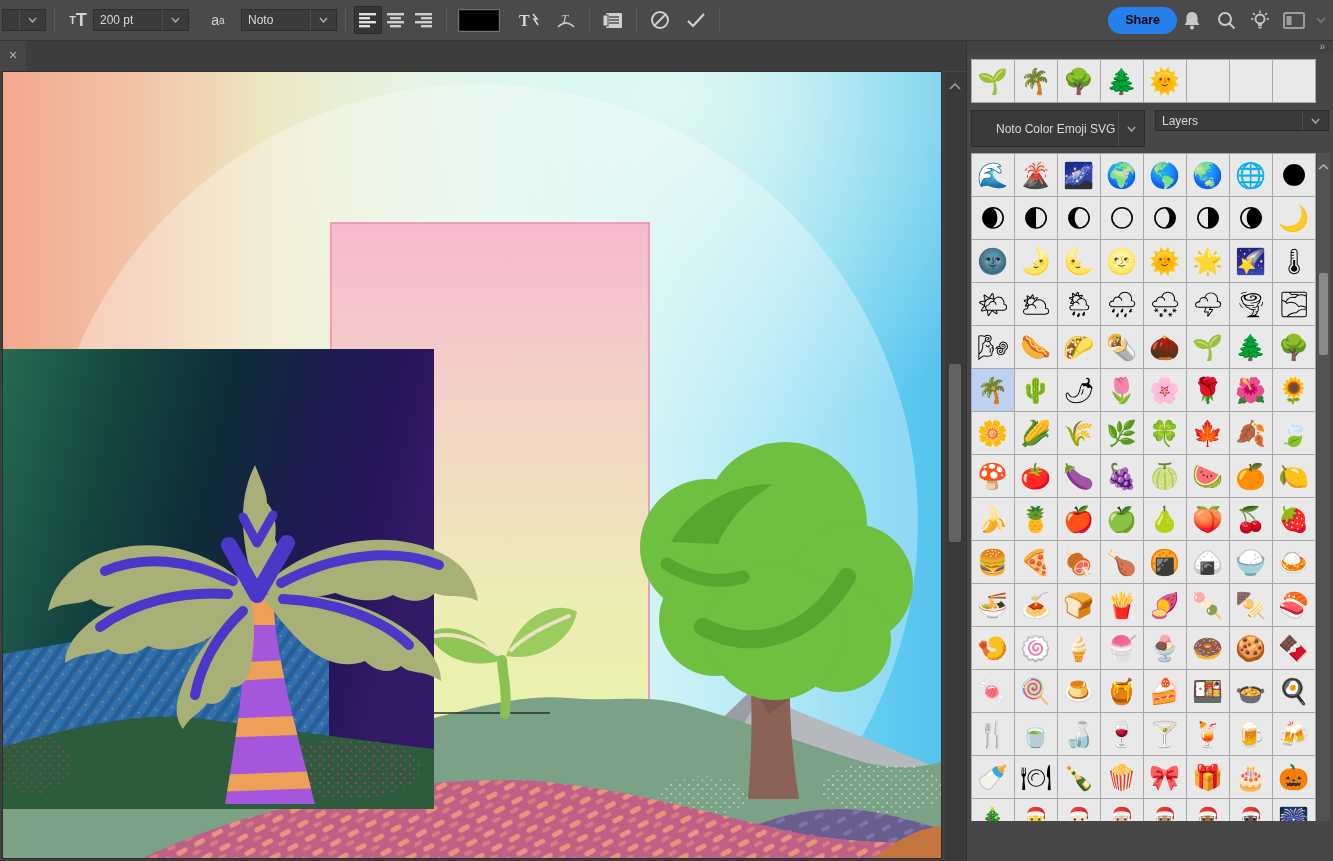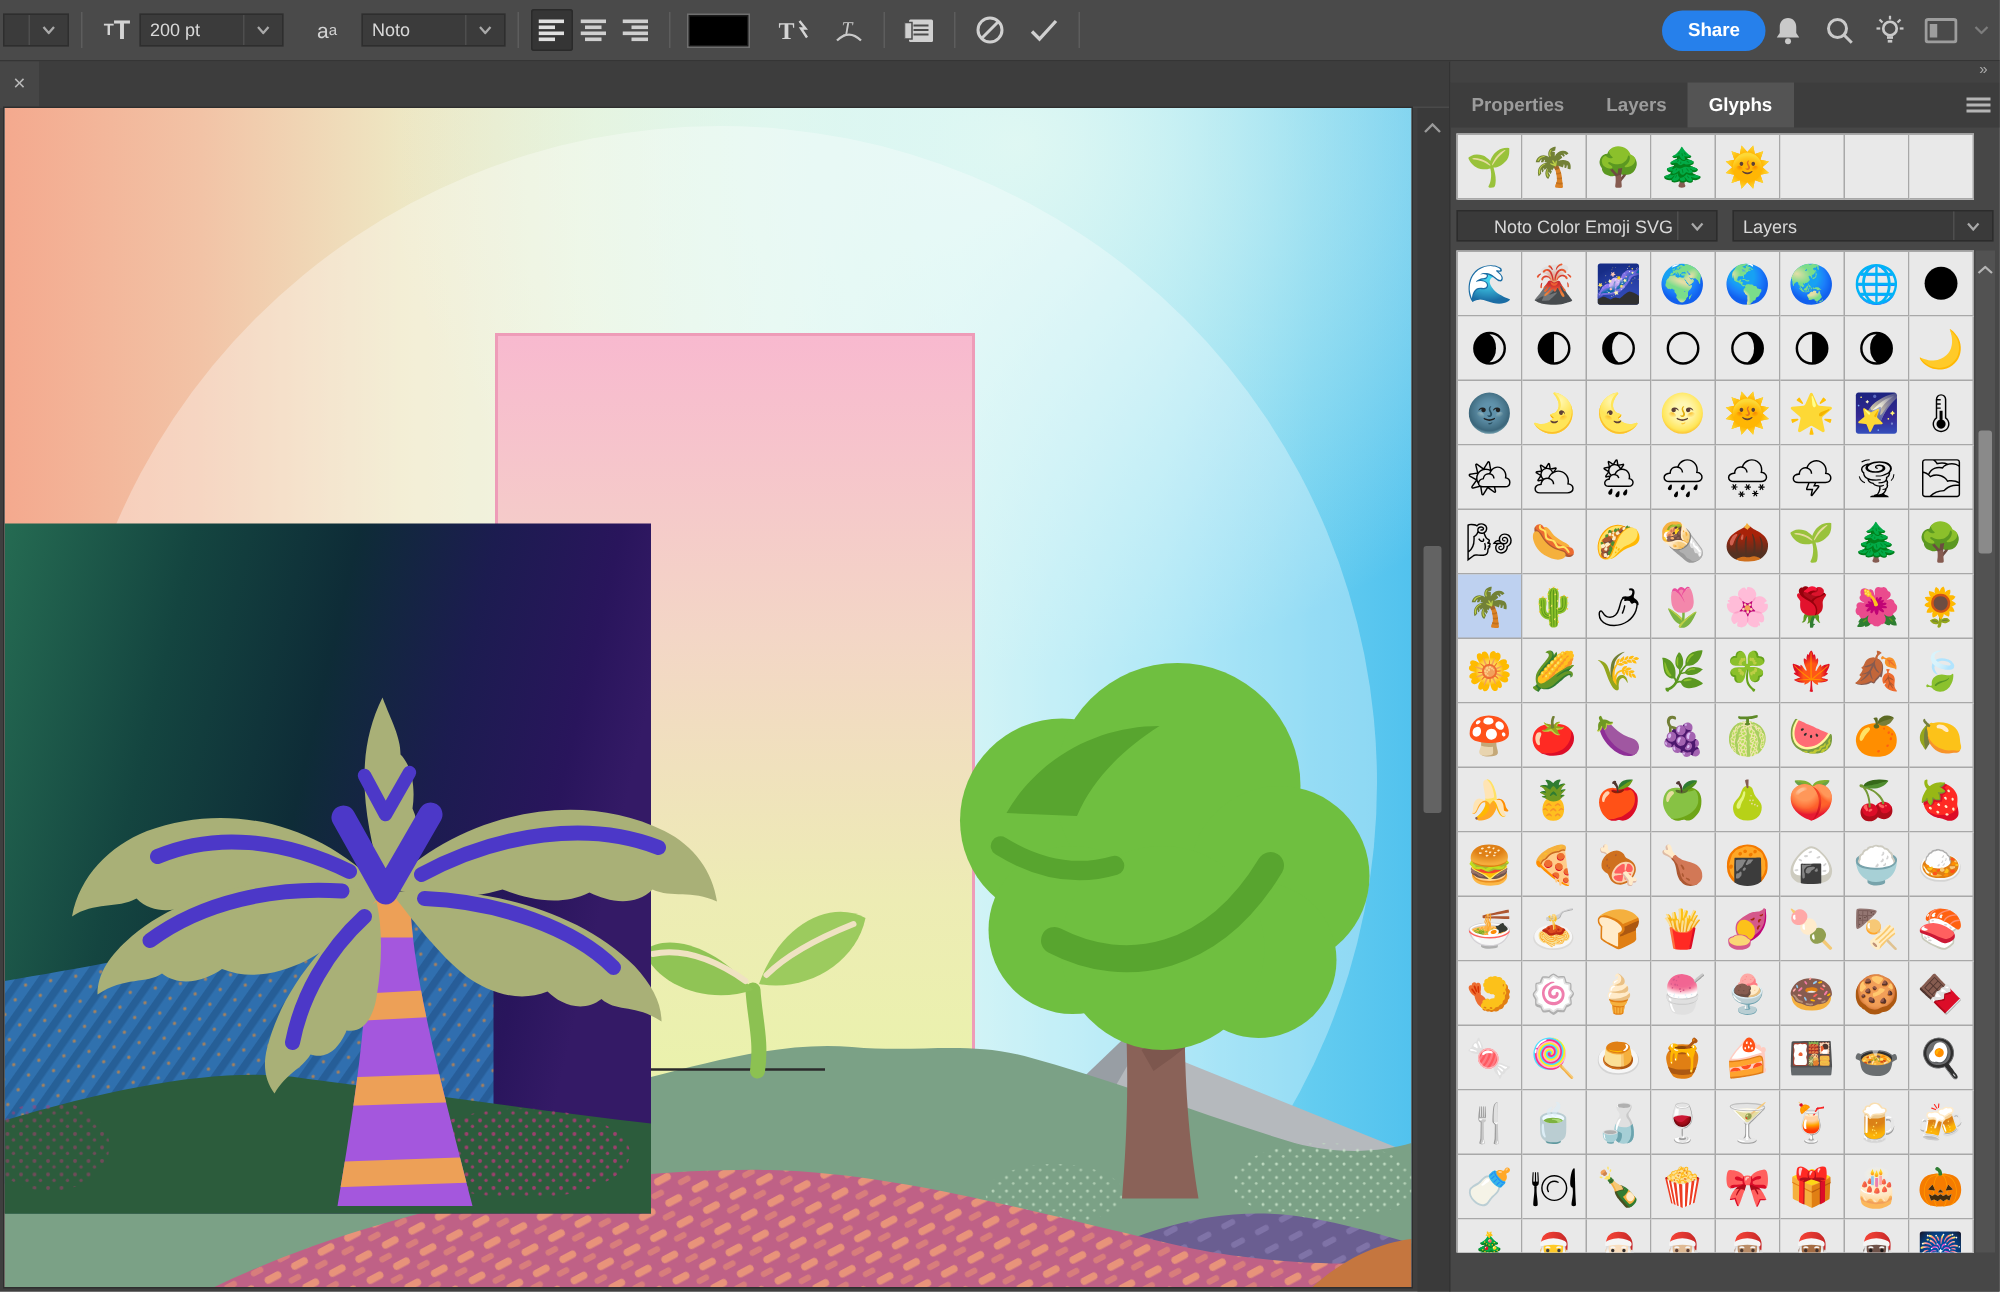--- a/index.html
+++ b/index.html
@@ -21,21 +21,21 @@
             width:30px; height:30px; color:#d4d4d4; }
   .sizeT { font-size:18px; font-weight:bold; }
   .sizeT .small { font-size:11px; }
   .aa { font-size:14px; }
   .aa .small { font-size:10px; vertical-align:sub; }
   .alignbtn { width:28px; height:28px; display:flex; align-items:center;
               justify-content:center; border-radius:2px; }
   .alignbtn.active { background:#353535; box-shadow:inset 0 0 0 1px #2a2a2a; }
   .swatch { width:40px; height:21px; background:#000; border:1px solid #1a1a1a;
             outline:1px solid #6f6f6f; margin:0 4px; }
-  .share-btn { background:#2680eb; color:#ffffff; font-size:12.5px; font-weight:bold;
+  .share-btn { background:#2680eb; color:#000000; font-size:12.5px; font-weight:bold;
                border:none; border-radius:14px; height:27px; padding:0 17px;
                margin-left:auto; }
   .tb-right { display:flex; align-items:center; gap:4px; margin-right:4px; }
 
   
   .tabstrip { position:absolute; left:0; top:41px; width:966px; height:31px;
               background:#3d3d3d; border-bottom:1px solid #4a4a4a;}
   .doc-tab { position:absolute; left:0; top:0; width:26px; height:31px;
              background:#464646; color:#b9b9b9; font-size:14px; line-height:28px;
              text-align:center; }
@@ -69,21 +69,21 @@
         border-top:1px solid #a8a8a8; border-left:1px solid #a8a8a8; }
   .recent-row { margin:4px 0 0 4px; width:345px; }
   .gcell { border-right:1px solid #a8a8a8; border-bottom:1px solid #a8a8a8;
            display:flex; align-items:center; justify-content:center;
            font-size:25px; line-height:43px; background:#e9e9e9;
            font-family:"DejaVu Sans", sans-serif; }
   .gcell.sel { background:#bed1f0; }
 
   .font-row { display:flex; gap:10px; margin:7px 4px 0 4px; }
   .panel .selectbox { background:#3a3a3a; border-color:#2c2c2c; }
-  .sel-family { width:174px; height:21px;padding-left:24px; }
+  .sel-family { width:174px; height:37px;padding-left:24px; }
   .sel-style  { flex:1; height:21px; }
   .sel-range  { width:248px; height:21px; margin:6px 0 0 4px; }
 
   .glyph-area { position:relative; margin:6px 0 0 4px; width:359px; height:668px; }
   .glyph-grid { position:absolute; left:0; top:0; width:345px; height:668px;
                 overflow:hidden; }
   .glyph-scroll { position:absolute; right:0; top:0; width:13px; height:668px;
                   background:#525252; }
   .glyph-scroll .up { position:absolute; top:3px; left:1px; color:#b5b5b5; }
   .glyph-scroll .thumb { position:absolute; left:2px; top:120px; width:9px;
@@ -393,30 +393,20 @@
   <span class="up">
     <svg width="12" height="7">
         <polyline points="1,6 6,1 11,6" fill="none" stroke="#9a9a9a" stroke-width="1.6"></polyline>
       </svg></span>
   <div class="thumb"></div>
 </div>
 
 <div class="panel">
   <div class="panel-top">
     <span>»</span>
-  </div>
-  <div class="panel-tabs">
-    <div class="ptab">Properties</div>
-    <div class="ptab">Layers</div>
-    <div class="ptab active">Glyphs</div>
-    <div class="panel-menu">
-        <div></div>
-        <div></div>
-        <div></div>
-      </div>
   </div>
 
   <div class="recent-row" id="recent-row">
       <div class="gcell">🌱</div>
       <div class="gcell">🌴</div>
       <div class="gcell">🌳</div>
       <div class="gcell">🌲</div>
       <div class="gcell">🌞</div>
       <div class="gcell"></div>
       <div class="gcell"></div>

